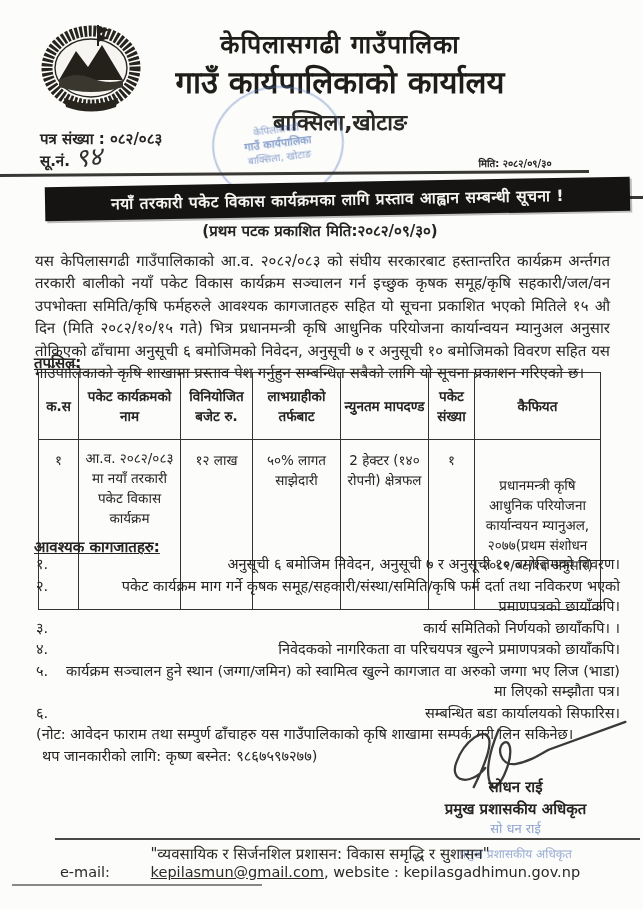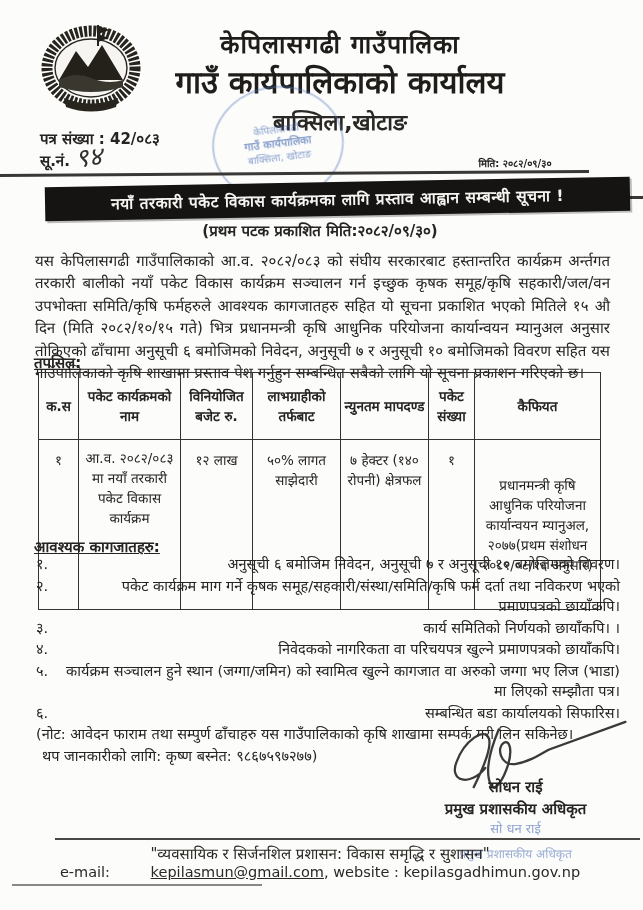--- a/index.html
+++ b/index.html
@@ -106,21 +106,21 @@
   <div class="abs office-address">बाक्सिला,खोटाङ</div>
 
   <div class="abs hdr-stamp">
     <span class="s1">केपिलासगढी</span>
     <span class="s2">गाउँ कार्यपालिका</span>
     <span class="s3">बाक्सिला, खोटाङ</span>
   </div>
 
   <div class="abs letter-no">
     <span>पत्र संख्या :</span>
-    <span>42/०८३</span>
+    <span>०८२/०८३</span>
   </div>
   <div class="abs ref-line">
     <span>सू.नं.</span>
     <span class="ref-value">९४</span>
   </div>
   <div class="abs date-line">
     <span>मिति:</span>
     <span>२०८२/०९/३०</span>
   </div>
 
@@ -154,21 +154,21 @@
         <th>पकेट संख्या</th>
         <th>कैफियत</th>
       </tr>
     </thead>
     <tbody>
       <tr>
         <td style="vertical-align:top;padding-top:10px;">१</td>
         <td style="vertical-align:top;padding-top:8px;">आ.व. २०८२/०८३ मा नयाँ तरकारी पकेट विकास कार्यक्रम</td>
         <td style="vertical-align:top;padding-top:10px;">१२ लाख</td>
         <td style="vertical-align:top;padding-top:10px;margin-left:25px;">५०% लागत साझेदारी</td>
-        <td style="vertical-align:top;padding-top:10px;">७ हेक्टर (१४० रोपनी) क्षेत्रफल</td>
+        <td style="vertical-align:top;padding-top:10px;">2 हेक्टर (१४० रोपनी) क्षेत्रफल</td>
         <td style="vertical-align:top;padding-top:10px;">१</td>
         <td>प्रधानमन्त्री कृषि आधुनिक परियोजना कार्यान्वयन म्यानुअल, २०७७(प्रथम संशोधन २०८१/०८/१६ अनुसार)</td>
       </tr>
     </tbody>
   </table>
 
   <div class="abs docs-heading">आवश्यक कागजातहरु:</div>
   <div class="abs docs">
     <div class="doc-item">
       <span class="doc-num">१.</span>

